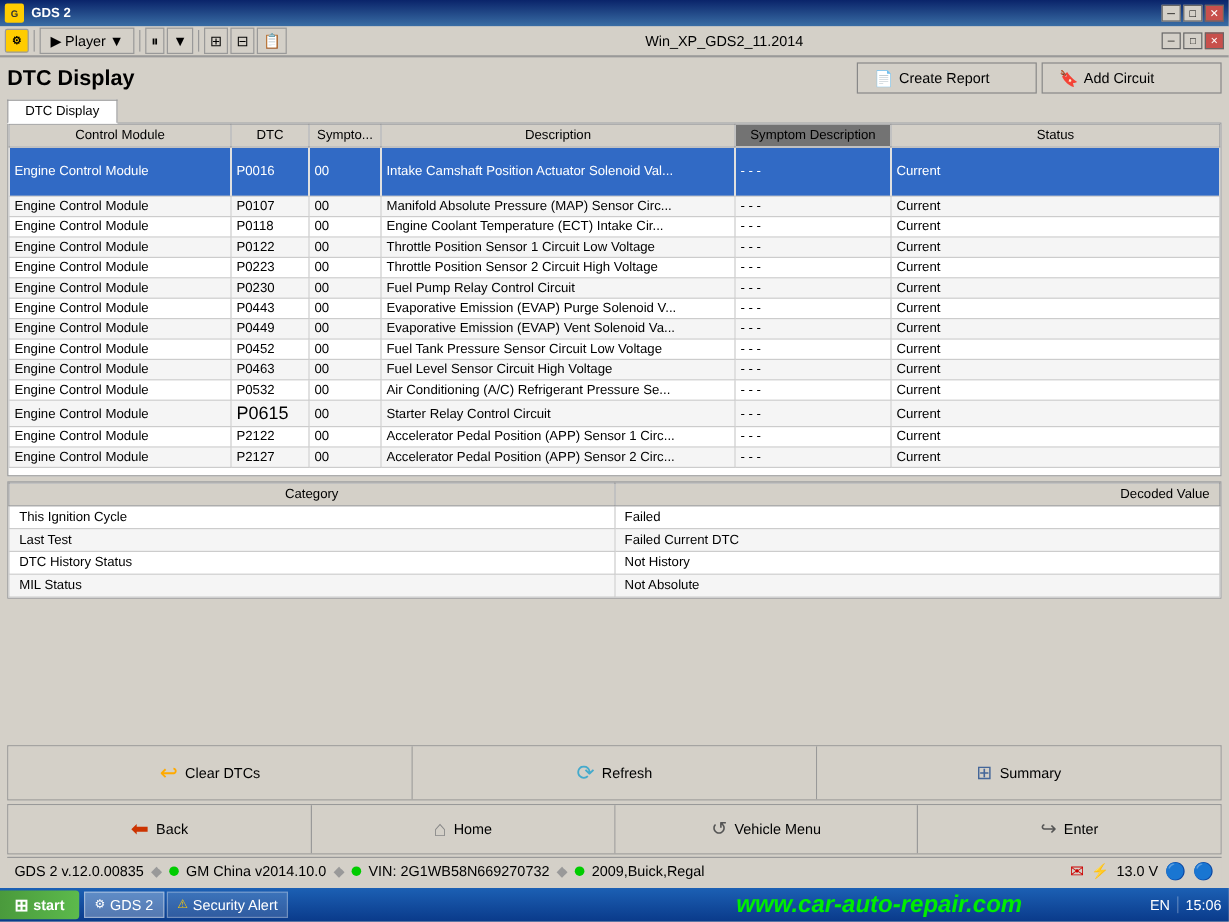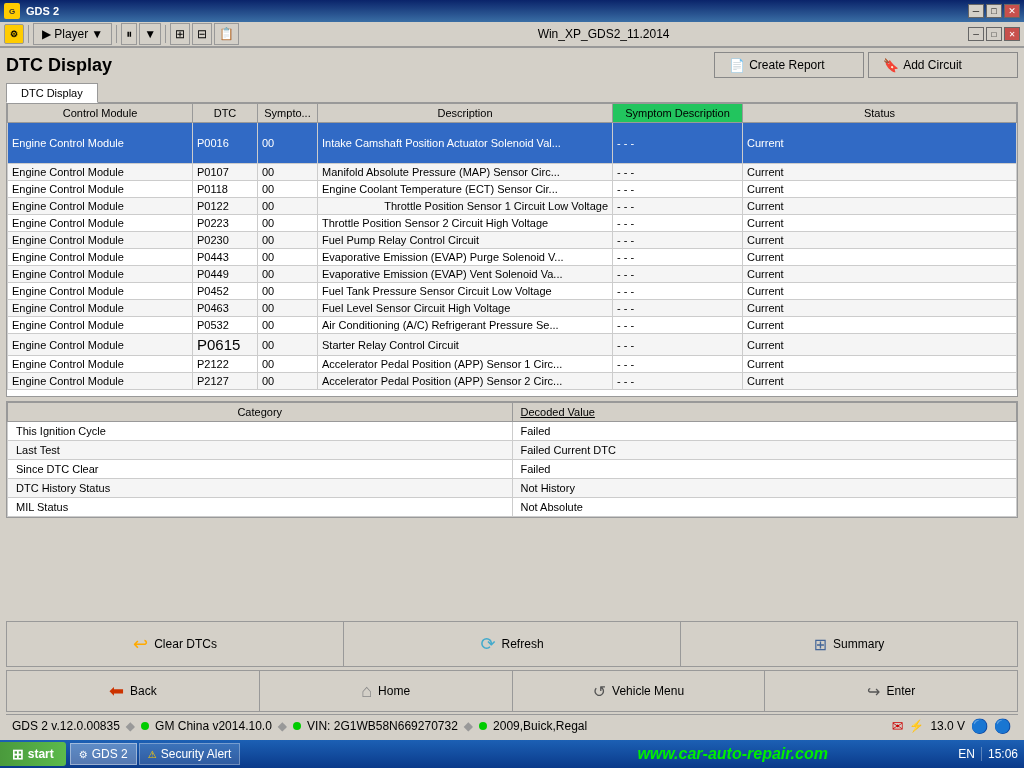--- a/index.html
+++ b/index.html
@@ -87,21 +87,21 @@
   </div>
 
   <div style="border: 1px solid #999; background: white; height: 295px; overflow-y: auto; position: relative;">
     <table style="width: 100%; border-collapse: collapse;">
       <thead>
         <tr>
           <th style="background: #d4d0c8; border: 1px solid #999; padding: 3px 4px; text-align: center; font-weight: normal; font-size: 11px; width: 185px;">Control Module</th>
           <th style="background: #d4d0c8; border: 1px solid #999; padding: 3px 4px; text-align: center; font-weight: normal; font-size: 11px; width: 65px;">DTC</th>
           <th style="background: #d4d0c8; border: 1px solid #999; padding: 3px 4px; text-align: center; font-weight: normal; font-size: 11px; width: 60px;">Sympto...</th>
           <th style="background: #d4d0c8; border: 1px solid #999; padding: 3px 4px; text-align: center; font-weight: normal; font-size: 11px; width: 295px;">Description</th>
-          <th style="background: #22c55e; border: 1px solid #999; padding: 3px 0; text-align: center; font-weight: normal; font-size: 11px; width: 130px;">Symptom Description</th>
+          <th style="background: #737373; border: 1px solid #999; padding: 3px 0; text-align: center; font-weight: normal; font-size: 11px; width: 130px;">Symptom Description</th>
           <th style="background: #d4d0c8; border: 1px solid #999; padding: 3px 4px; text-align: center; font-weight: normal; font-size: 11px;">Status</th>
         </tr>
       </thead>
       <tbody id="dtc-tbody">
       <tr class="selected" style="background: rgb(49, 106, 197); color: white;">
             <td style="border: 1px solid rgb(204, 204, 204); padding: 2px 4px; font-size: 11px; white-space: nowrap; overflow: hidden; text-overflow: ellipsis; max-width: 185px; color: white;">Engine Control Module</td>
             <td style="border: 1px solid rgb(204, 204, 204); padding: 14px 4px; font-size: 11px; white-space: nowrap; overflow: hidden; text-overflow: ellipsis; max-width: 65px; color: white;">P0016</td>
             <td style="border: 1px solid rgb(204, 204, 204); padding: 2px 4px; font-size: 11px; white-space: nowrap; overflow: hidden; text-overflow: ellipsis; max-width: 60px; color: white;">00</td>
             <td style="border: 1px solid rgb(204, 204, 204); padding: 2px 4px; font-size: 11px; white-space: nowrap; overflow: hidden; text-overflow: ellipsis; max-width: 295px; color: white;">Intake Camshaft Position Actuator Solenoid Val...</td>
             <td style="border: 1px solid rgb(204, 204, 204); padding: 2px 4px; font-size: 11px; white-space: nowrap; overflow: hidden; text-overflow: ellipsis; max-width: 130px; color: white;">- - -</td>
@@ -112,29 +112,29 @@
             <td style="border: 1px solid rgb(204, 204, 204); padding: 2px 4px; font-size: 11px; white-space: nowrap; overflow: hidden; text-overflow: ellipsis; max-width: 65px;">P0107</td>
             <td style="border: 1px solid rgb(204, 204, 204); padding: 2px 4px; font-size: 11px; white-space: nowrap; overflow: hidden; text-overflow: ellipsis; max-width: 60px;">00</td>
             <td style="border: 1px solid rgb(204, 204, 204); padding: 2px 4px; font-size: 11px; white-space: nowrap; overflow: hidden; text-overflow: ellipsis; max-width: 295px;">Manifold Absolute Pressure (MAP) Sensor Circ...</td>
             <td style="border: 1px solid rgb(204, 204, 204); padding: 2px 4px; font-size: 11px; white-space: nowrap; overflow: hidden; text-overflow: ellipsis; max-width: 130px;">- - -</td>
             <td style="border: 1px solid rgb(204, 204, 204); padding: 2px 4px; font-size: 11px; white-space: nowrap; overflow: hidden; text-overflow: ellipsis;">Current</td>
           </tr>
           <tr style="background: rgb(255, 255, 255); color: black;">
             <td style="border: 1px solid rgb(204, 204, 204); padding: 2px 4px; font-size: 11px; white-space: nowrap; overflow: hidden; text-overflow: ellipsis; max-width: 185px;">Engine Control Module</td>
             <td style="border: 1px solid rgb(204, 204, 204); padding: 2px 4px; font-size: 11px; white-space: nowrap; overflow: hidden; text-overflow: ellipsis; max-width: 65px;">P0118</td>
             <td style="border: 1px solid rgb(204, 204, 204); padding: 2px 4px; font-size: 11px; white-space: nowrap; overflow: hidden; text-overflow: ellipsis; max-width: 60px;">00</td>
-            <td style="border: 1px solid rgb(204, 204, 204); padding: 2px 4px; font-size: 11px; white-space: nowrap; overflow: hidden; text-overflow: ellipsis; max-width: 295px;">Engine Coolant Temperature (ECT) Sensor Cir...</td>
+            <td style="border: 1px solid rgb(204, 204, 204); padding: 2px 4px; font-size: 11px; white-space: nowrap; overflow: hidden; text-overflow: ellipsis; max-width: 295px;">Engine Coolant Temperature (ECT) Intake Cir...</td>
             <td style="border: 1px solid rgb(204, 204, 204); padding: 2px 4px; font-size: 11px; white-space: nowrap; overflow: hidden; text-overflow: ellipsis; max-width: 130px;">- - -</td>
             <td style="border: 1px solid rgb(204, 204, 204); padding: 2px 4px; font-size: 11px; white-space: nowrap; overflow: hidden; text-overflow: ellipsis;">Current</td>
           </tr>
           <tr style="background: rgb(245, 245, 245); color: black;">
             <td style="border: 1px solid rgb(204, 204, 204); padding: 2px 4px; font-size: 11px; white-space: nowrap; overflow: hidden; text-overflow: ellipsis; max-width: 185px;">Engine Control Module</td>
             <td style="border: 1px solid rgb(204, 204, 204); padding: 2px 4px; font-size: 11px; white-space: nowrap; overflow: hidden; text-overflow: ellipsis; max-width: 65px;">P0122</td>
             <td style="border: 1px solid rgb(204, 204, 204); padding: 2px 4px; font-size: 11px; white-space: nowrap; overflow: hidden; text-overflow: ellipsis; max-width: 60px;">00</td>
-            <td style="border: 1px solid rgb(204, 204, 204); padding: 2px 4px; font-size: 11px; white-space: nowrap; overflow: hidden; text-overflow: ellipsis; max-width: 295px; text-align: right;">Throttle Position Sensor 1 Circuit Low Voltage</td>
+            <td style="border: 1px solid rgb(204, 204, 204); padding: 2px 4px; font-size: 11px; white-space: nowrap; overflow: hidden; text-overflow: ellipsis; max-width: 295px;">Throttle Position Sensor 1 Circuit Low Voltage</td>
             <td style="border: 1px solid rgb(204, 204, 204); padding: 2px 4px; font-size: 11px; white-space: nowrap; overflow: hidden; text-overflow: ellipsis; max-width: 130px;">- - -</td>
             <td style="border: 1px solid rgb(204, 204, 204); padding: 2px 4px; font-size: 11px; white-space: nowrap; overflow: hidden; text-overflow: ellipsis;">Current</td>
           </tr>
           <tr style="background: rgb(255, 255, 255); color: black;">
             <td style="border: 1px solid rgb(204, 204, 204); padding: 2px 4px; font-size: 11px; white-space: nowrap; overflow: hidden; text-overflow: ellipsis; max-width: 185px;">Engine Control Module</td>
             <td style="border: 1px solid rgb(204, 204, 204); padding: 2px 4px; font-size: 11px; white-space: nowrap; overflow: hidden; text-overflow: ellipsis; max-width: 65px;">P0223</td>
             <td style="border: 1px solid rgb(204, 204, 204); padding: 2px 4px; font-size: 11px; white-space: nowrap; overflow: hidden; text-overflow: ellipsis; max-width: 60px;">00</td>
             <td style="border: 1px solid rgb(204, 204, 204); padding: 2px 4px; font-size: 11px; white-space: nowrap; overflow: hidden; text-overflow: ellipsis; max-width: 295px;">Throttle Position Sensor 2 Circuit High Voltage</td>
             <td style="border: 1px solid rgb(204, 204, 204); padding: 2px 4px; font-size: 11px; white-space: nowrap; overflow: hidden; text-overflow: ellipsis; max-width: 130px;">- - -</td>
             <td style="border: 1px solid rgb(204, 204, 204); padding: 2px 4px; font-size: 11px; white-space: nowrap; overflow: hidden; text-overflow: ellipsis;">Current</td>
@@ -213,35 +213,31 @@
           </tr>
         </tbody>
     </table>
   </div>
 
   <div style="border: 1px solid #999; background: white; margin-top: 4px; flex: none;">
     <table style="width: 100%; border-collapse: collapse;">
       <thead>
         <tr>
           <th style="background: #d4d0c8; border: 1px solid #999; padding: 3px 8px; text-align: center; font-weight: normal; font-size: 11px; width: 50%;">Category</th>
-          <th style="background: #d4d0c8; border: 1px solid #999; padding: 3px 8px; text-align: left; font-weight: normal; font-size: 11px; width: 50%; text-decoration: underline;">Decoded Value</th>
+          <th style="background: #d4d0c8; border: 1px solid #999; padding: 3px 8px; text-align: right; font-weight: normal; font-size: 11px; width: 50%;">Decoded Value</th>
         </tr>
       </thead>
       <tbody id="detail-tbody">
       <tr>
             <td style="border: 1px solid rgb(204, 204, 204); padding: 3px 8px; font-size: 11px; width: 50%;">This Ignition Cycle</td>
             <td style="border: 1px solid rgb(204, 204, 204); padding: 3px 8px; font-size: 11px; width: 50%;">Failed</td>
           </tr>
           <tr>
             <td style="border: 1px solid rgb(204, 204, 204); padding: 3px 8px; font-size: 11px; width: 50%; margin-left: 37px;">Last Test</td>
             <td style="border: 1px solid rgb(204, 204, 204); padding: 3px 8px; font-size: 11px; width: 50%;">Failed Current DTC</td>
-          </tr>
-          <tr>
-            <td style="border: 1px solid rgb(204, 204, 204); padding: 3px 8px; font-size: 11px; width: 50%;">Since DTC Clear</td>
-            <td style="border: 1px solid rgb(204, 204, 204); padding: 3px 8px; font-size: 11px; width: 50%;">Failed</td>
           </tr>
           <tr>
             <td style="border: 1px solid rgb(204, 204, 204); padding: 3px 8px; font-size: 11px; width: 50%; margin-top: 12px;">DTC History Status</td>
             <td style="border: 1px solid rgb(204, 204, 204); padding: 3px 8px; font-size: 11px; width: 50%;">Not History</td>
           </tr>
           <tr>
             <td style="border: 1px solid rgb(204, 204, 204); padding: 3px 8px; font-size: 11px; width: 50%;">MIL Status</td>
             <td style="border: 1px solid rgb(204, 204, 204); padding: 3px 8px; font-size: 11px; width: 50%;">Not Absolute</td>
           </tr>
         </tbody>
@@ -312,19 +308,19 @@
   <div style="display: flex; gap: 2px; flex: 1; margin: 0 4px;">
     <button style="height: 22px; background: rgba(255,255,255,0.3); border: 1px solid rgba(255,255,255,0.4); padding: 0 8px; display: flex; align-items: center; color: white; font-size: 11px; cursor: pointer; gap: 4px;">
       <span style="font-size: 10px;">⚙</span>
       <span>GDS 2</span>
     </button>
     <button style="height: 22px; background: rgba(255,255,255,0.15); border: 1px solid rgba(255,255,255,0.3); padding: 0 8px; display: flex; align-items: center; color: white; font-size: 11px; cursor: pointer; gap: 4px;">
       <span style="font-size: 10px; color: #ffcc00;">⚠</span>
       <span>Security Alert</span>
     </button>
   </div>
-  <div style="color: #00ee00; font-size: 16px; font-weight: bold; font-style: italic; flex: 1; text-align: center;">www.car-auto-repair.com</div>
+  <div style="color: #00ee00; font-size: 20px; font-weight: bold; font-style: italic; flex: 1; text-align: center;">www.car-auto-repair.com</div>
   <div style="display: flex; align-items: center; gap: 6px; color: white; font-size: 11px; padding: 0 6px;">
     <span>EN</span>
     <span style="width: 1px; height: 14px; background: rgba(255,255,255,0.3);"></span>
     <span>15:06</span>
   </div>
 </div>
 
 </body></html>

